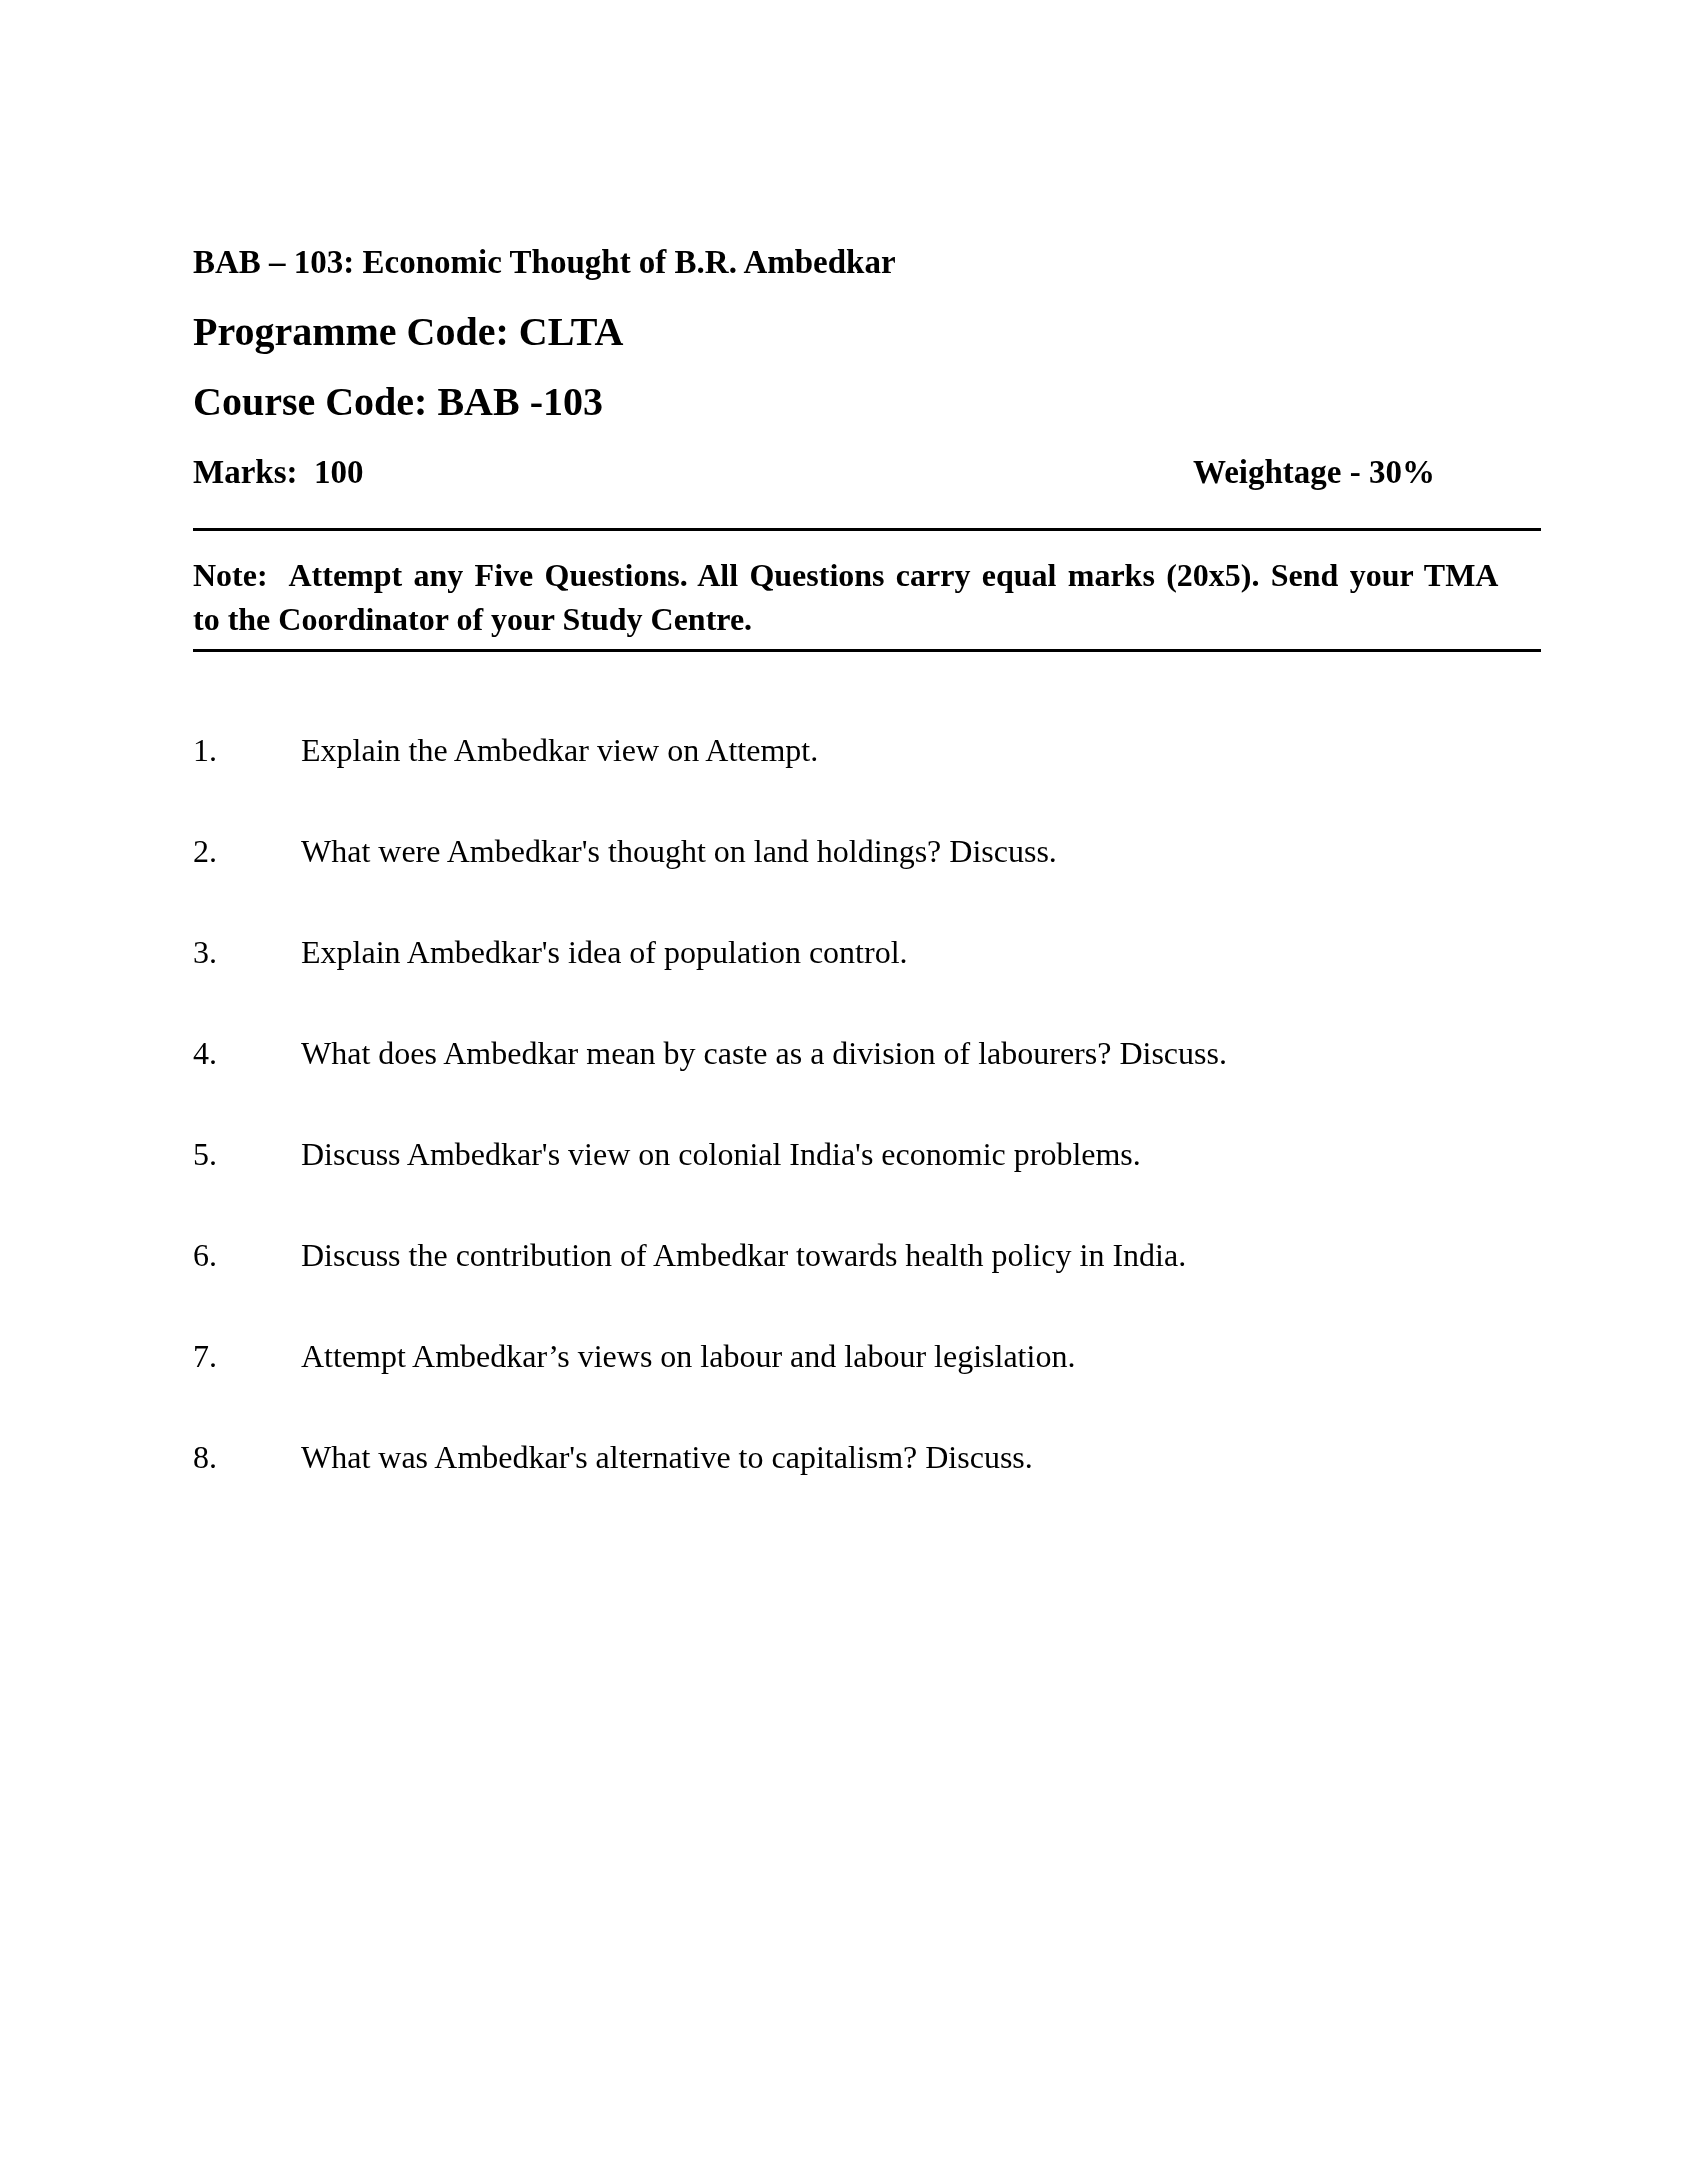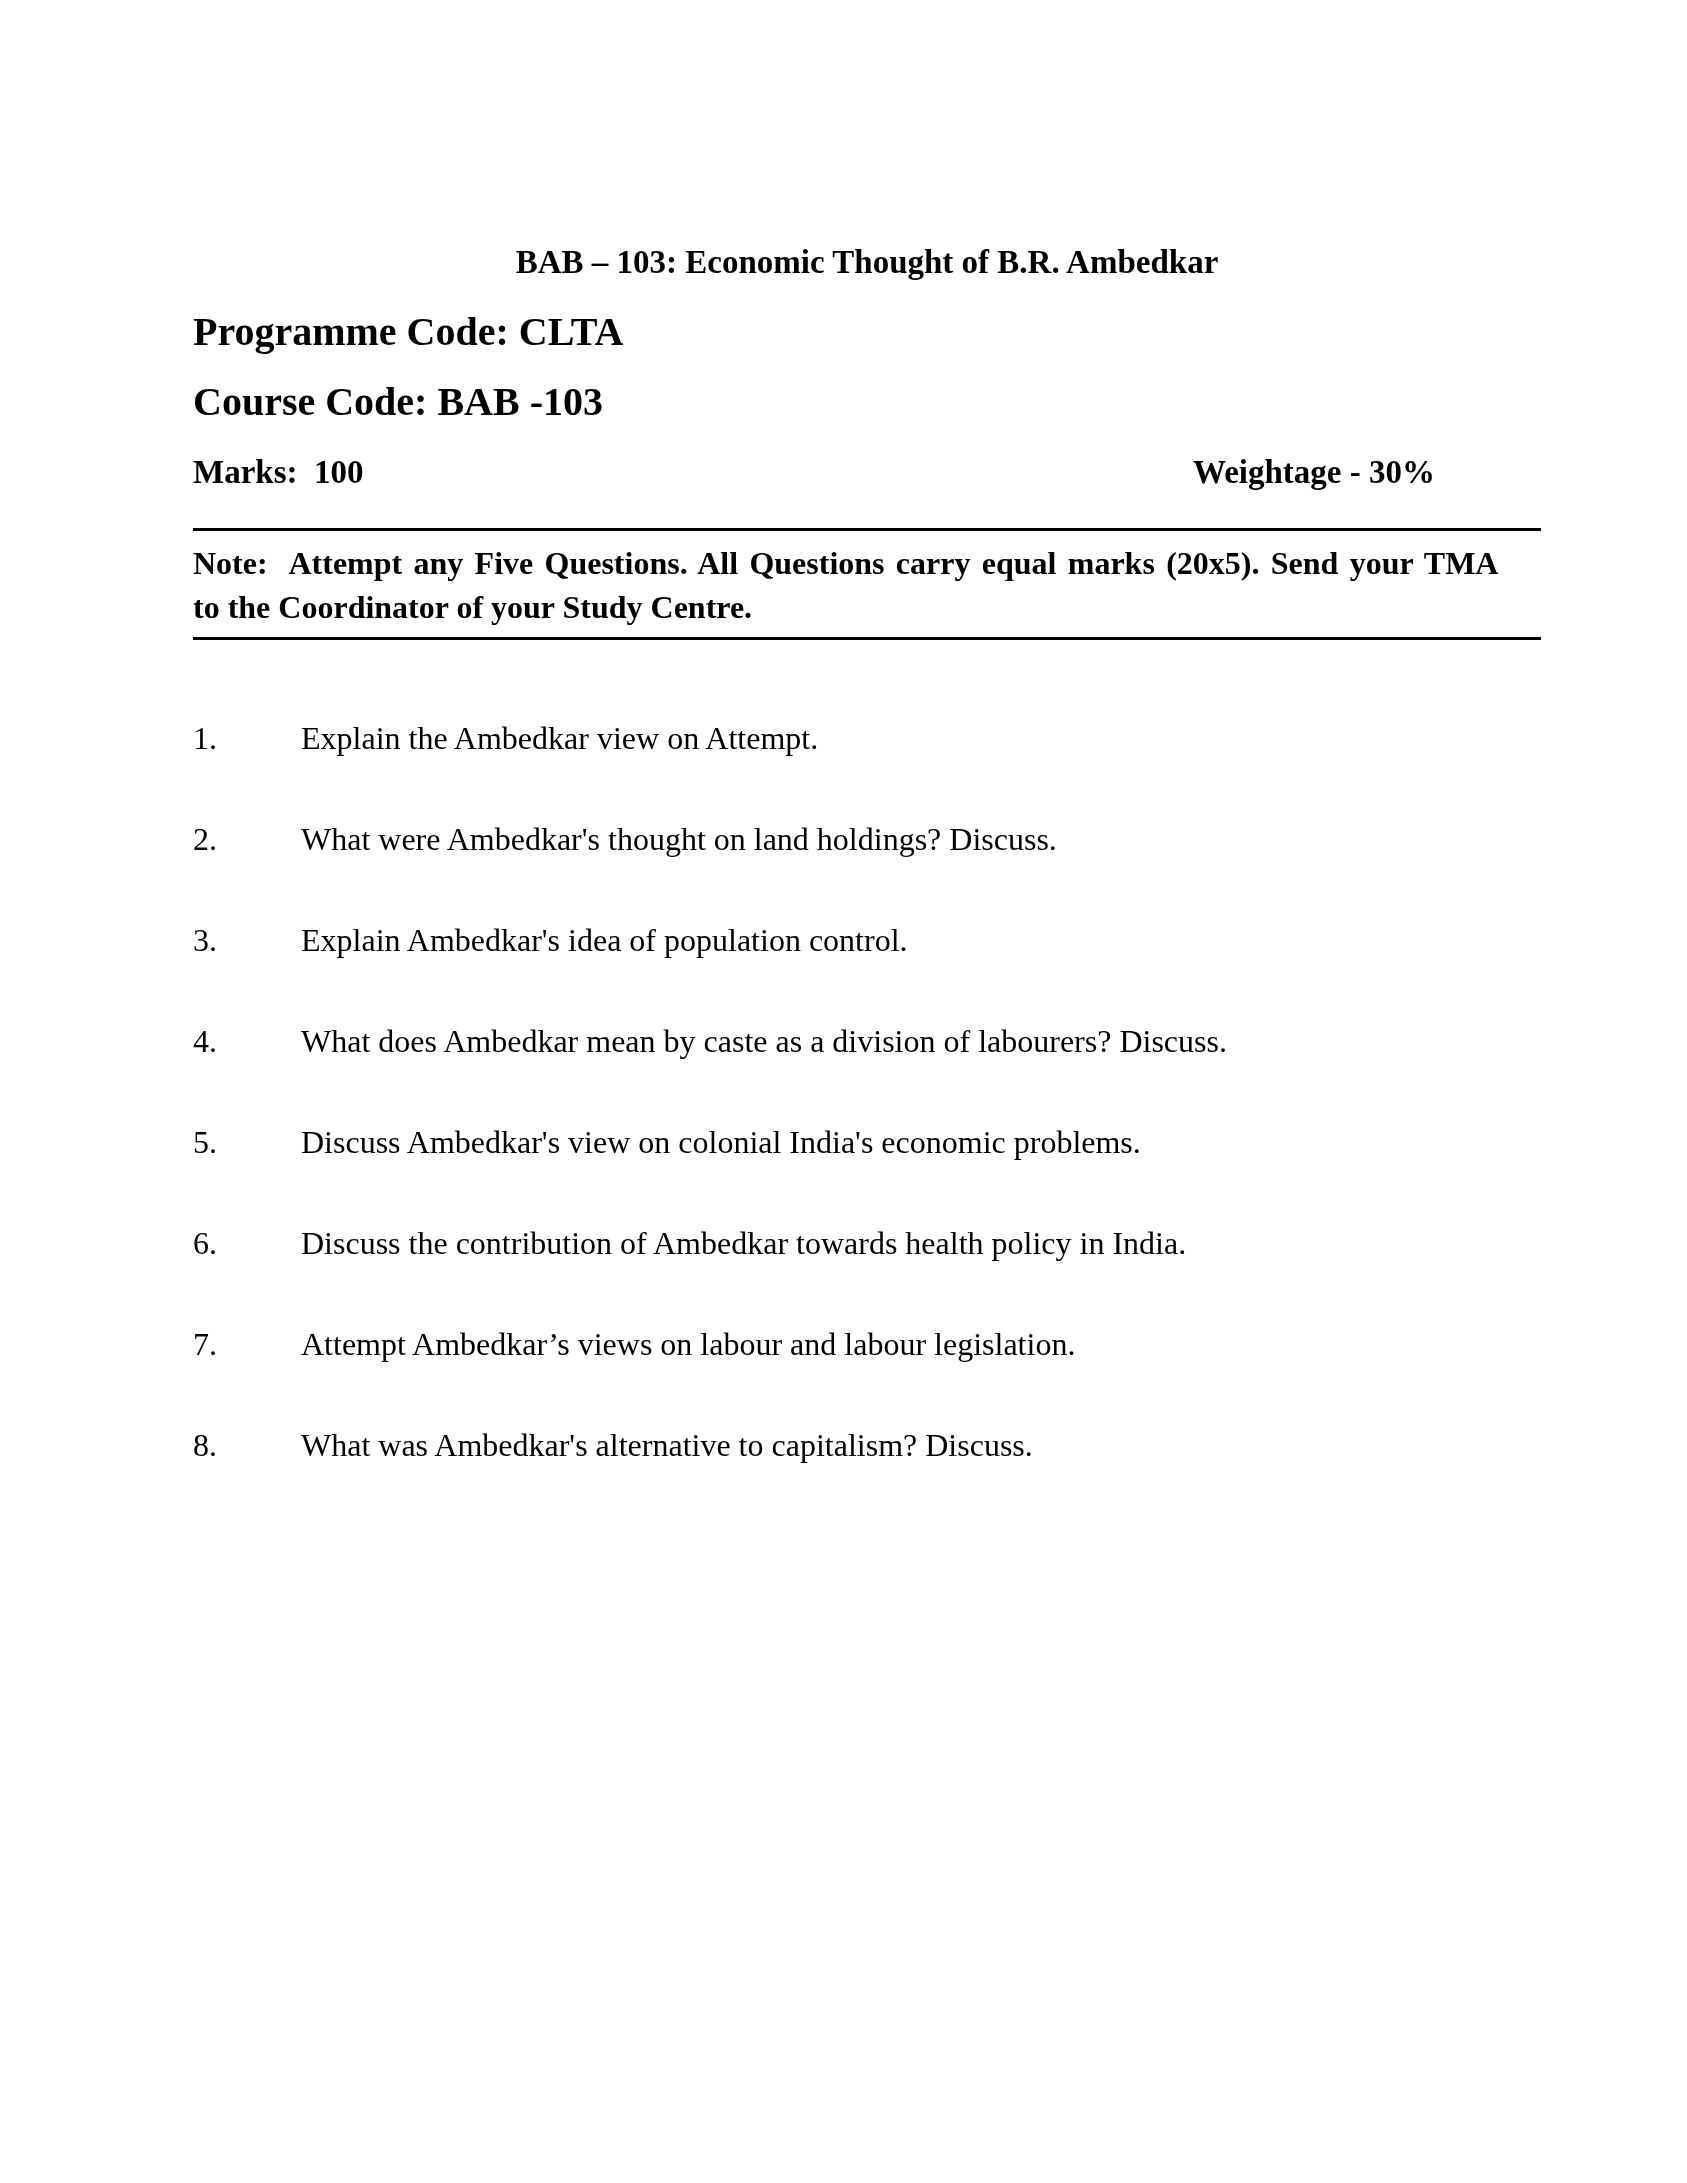--- a/index.html
+++ b/index.html
@@ -15,21 +15,21 @@
     width: 1687px;
     height: 2183px;
     background: #ffffff;
     padding: 243px 146px 0 193px;
     overflow: hidden;
   }
   .doc-title {
     font-size: 33px;
     font-weight: bold;
     line-height: 38px;
-    text-align: center;
+    text-align: left;
     white-space: pre;
   }
   .meta-line {
     font-size: 40px;
     font-weight: bold;
     line-height: 38px;
     margin-top: 32px;
     white-space: pre;
   }
   .marks-row {
@@ -44,21 +44,21 @@
     line-height: 38px;
     white-space: pre;
   }
   .weightage-wrap {
     margin-right: 106px;
   }
   .note-block {
     margin-top: 37px;
     border-top: 3.3px solid #000000;
     border-bottom: 3.3px solid #000000;
-    padding: 10px 0 8px 0;
+    padding: 22px 0 8px 0;
   }
   .note-line {
     font-size: 32px;
     font-weight: bold;
     line-height: 44px;
     white-space: pre;
   }
   .note-line.stretched {
     word-spacing: 3.3px;
   }

